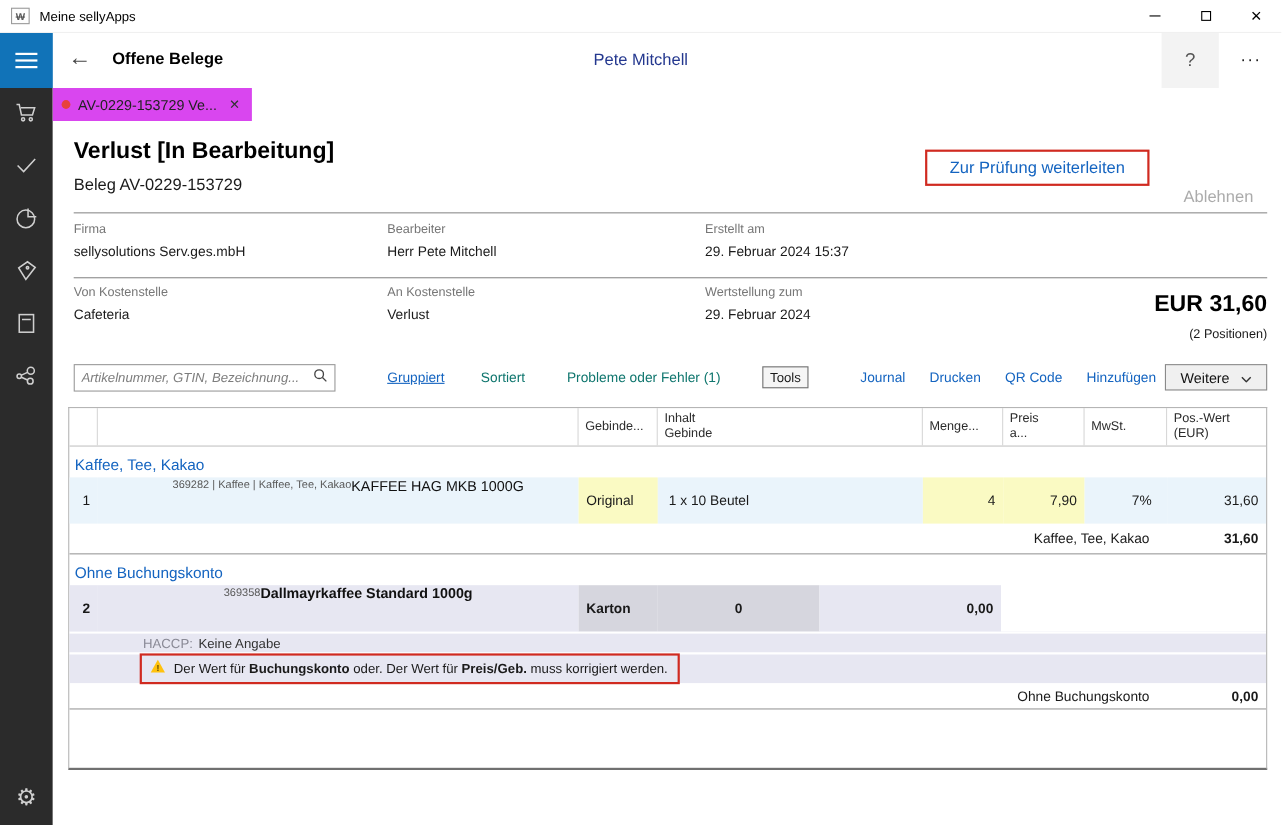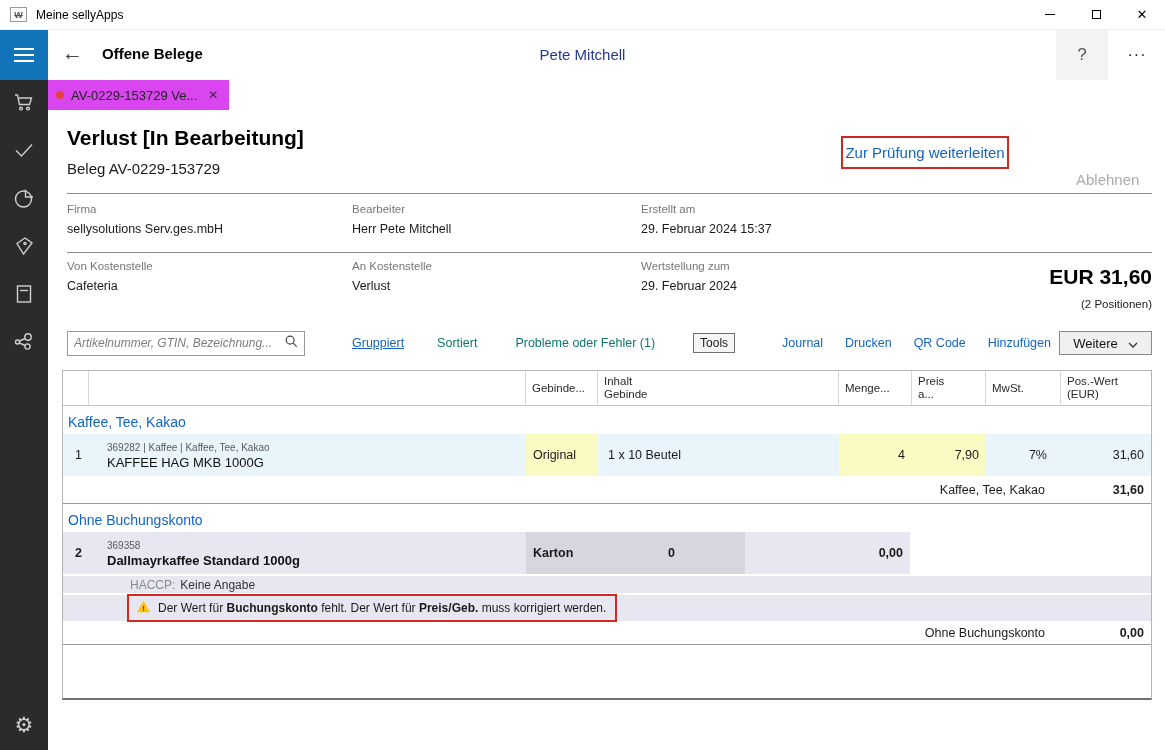--- a/index.html
+++ b/index.html
@@ -40,21 +40,21 @@
   .tabstrip { position:absolute; left:48px; top:80px; width:1117px; height:30px; background:#fff; }
   .tab { position:absolute; left:0; top:0; width:181px; height:30px; background:#d946ef;
     display:flex; align-items:center; padding:0 8px; gap:7px; cursor:pointer;}
   .tabdot { width:8px; height:8px; border-radius:50%; background:#e8413c; flex:none;}
   .tablabel { font-size:13px; color:#222; white-space:nowrap; }
   .tabclose { font-size:12px; color:#333; margin-left:4px; cursor:pointer; }
   
   .main { position:absolute; left:48px; top:110px; width:1117px; height:640px; background:#fff; }
   .h1 { position:absolute; left:19px; top:16px; font-size:21px; font-weight:bold; color:#000;}
   .subtitle { position:absolute; left:19px; top:50px; font-size:15px; color:#1a1a1a;}
-  .fwdwrap { position:absolute; left:793px; top:26px; width:168px; height:33px;
+  .fwdwrap { position:absolute; left:793px; top:26px; width:204px; height:33px;
     border:2px solid var(--annotation-red,#d02a20); display:flex; align-items:center; justify-content:center;}
   .fwdbtn { font-size:15px; color:var(--accent-blue,#1464c0); cursor:pointer; white-space:nowrap;}
   .rejectbtn { position:absolute; left:1028px; top:33px; font-size:15px; color:#ababab; cursor:pointer;margin-top:28px;}
   .divider { position:absolute; left:19px; width:1085px; height:0; border-top:1px solid #8c8c8c;}
   .flabel { font-size:11.5px; color:#767676; }
   .fvalue { font-size:12.5px; color:#1a1a1a; margin-top:7px; }
   .field { position:absolute; width:270px; }
   .total-amount { position:absolute; left:804px; top:155px; width:300px; text-align:right;
     font-size:21px; font-weight:bold; color:#000;}
   .total-pos { position:absolute; left:804px; top:188px; width:300px; text-align:right; font-size:11.5px; color:#1a1a1a;}
@@ -84,21 +84,21 @@
   .thead { height:35px; border-bottom:1px solid #c4c4c4; }
   .th { font-size:11.5px; color:#2b2b2b; display:flex; flex-direction:column; justify-content:center;
     padding-left:6px; border-right:1px solid #d8d8d8; line-height:13px;}
   .th:last-child { border-right:none; }
   .grouphead { height:28px; display:flex; align-items:flex-end; padding:0 0 4px 5px;
     font-size:14px; color:var(--accent-blue,#1464c0);}
   .itemrow { height:42px; }
   .cell { display:flex; align-items:center; font-size:12.5px; color:#1a1a1a; }
   .r { justify-content:flex-end; }
   .posnum { justify-content:flex-end; padding-right:7px; }
-  .desc { flex-direction:column; align-items:flex-start; justify-content:center; padding-left:18px; line-height:15px;}
+  .desc { flex-direction:row; align-items:flex-start; justify-content:center; padding-left:18px; line-height:15px;}
   .meta { font-size:10px; color:#595959; }
   .iname { font-size:13px; color:#111; }
   .bold { font-weight:bold; }
   .bg-blue { background:var(--row-blue-bg,#eaf4fb); }
   .bg-lav { background:var(--row-lavender-bg,#e7e7f2); }
   .bg-yel { background:var(--cell-yellow,#fafac3); }
   .bg-gray { background:var(--cell-gray,#d6d6de); }
   .padl { padding-left:7px; } .padl10 { padding-left:10px; } .padr { padding-right:7px; } .padr14 { padding-right:14px; }
   .subtotal { height:28px; border-bottom:1px solid #9a9a9a; align-items:center; }
   .sublabel { flex:1; display:flex; align-items:center; justify-content:flex-end;
@@ -358,21 +358,21 @@
     </div>
 
     <div class="warnrow bg-lav subrow">
       <div class="warnbox">
         <span>
           <svg width="15" height="13" viewBox="0 0 20 18">
               <path d="M10 1 L19 17 H1 Z" fill="#ffc20e"></path>
               <text x="10" y="15" text-anchor="middle" font-size="11" font-weight="bold" fill="#5a4500">!</text>
             </svg>
         </span>
-        <span class="warntext"><span>Der Wert für </span><b>Buchungskonto</b><span> fehlt. Der Wert für </span><b>Preis/Geb.</b><span> muss korrigiert werden.</span></span>
+        <span class="warntext"><span>Der Wert für </span><b>Buchungskonto</b><span> oder. Der Wert für </span><b>Preis/Geb.</b><span> muss korrigiert werden.</span></span>
       </div>
     </div>
 
     <div class="trow subtotal" style="height:24px">
       <div class="sublabel">Ohne Buchungskonto</div>
       <div class="c7 subval">0,00</div>
     </div>
 
     <div class="filler"></div>
   </div>

